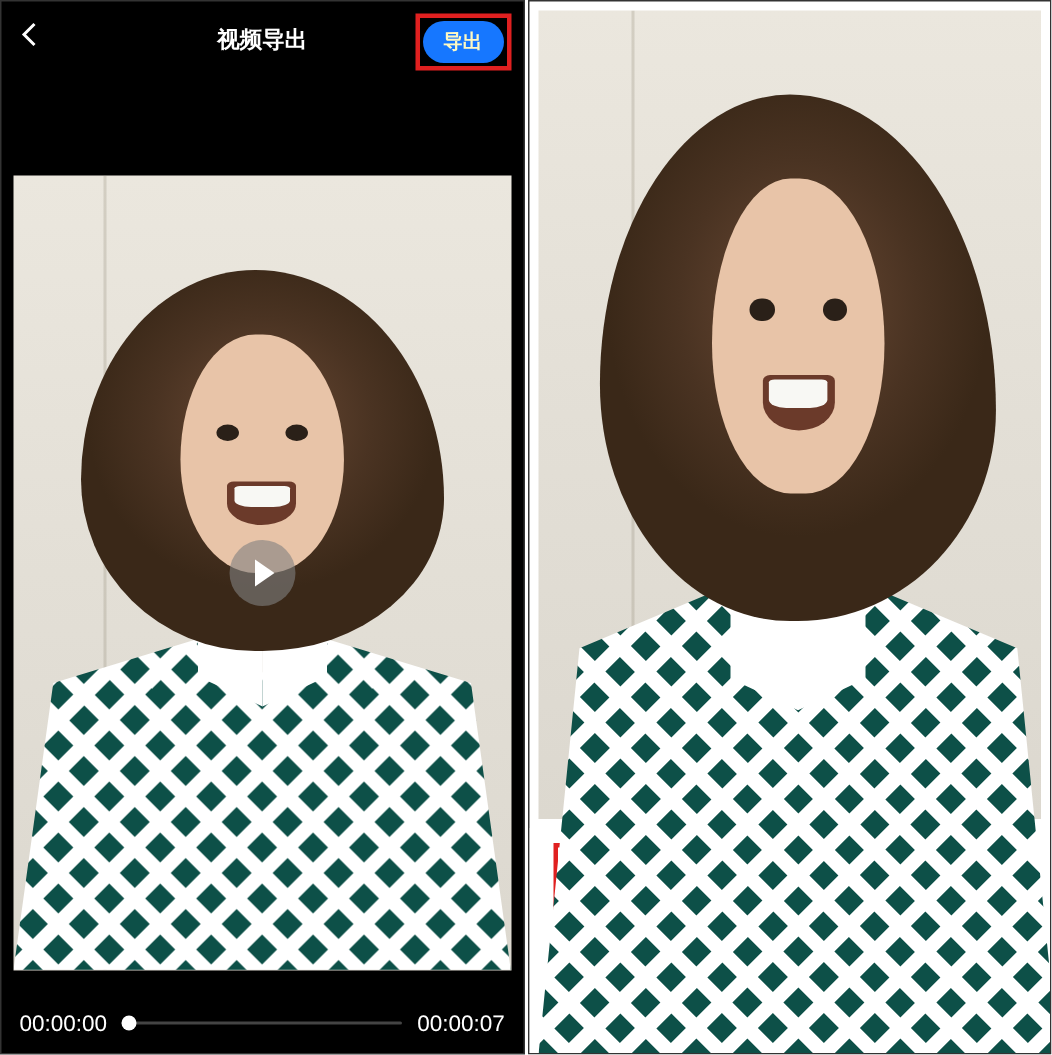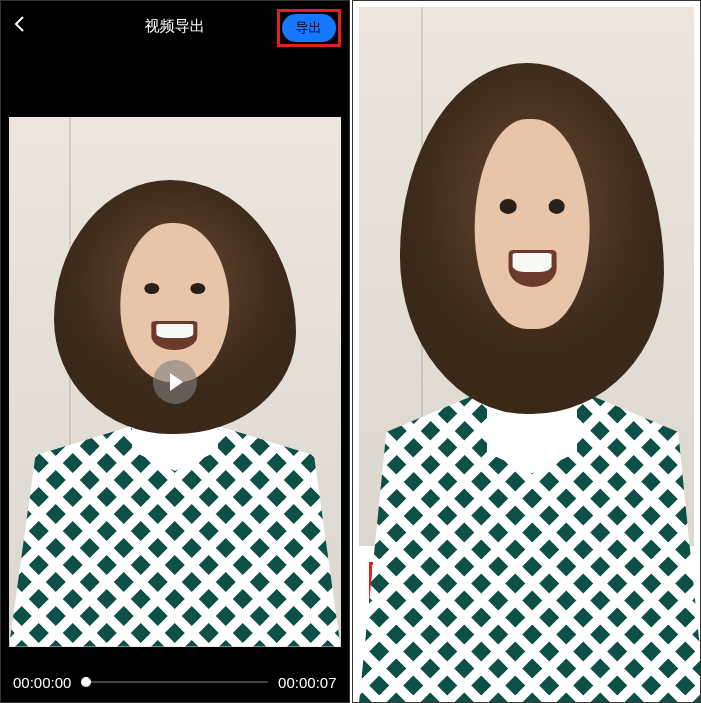--- a/index.html
+++ b/index.html
@@ -36,40 +36,40 @@
     }
     .back-icon {
       color: #fff;
       font-size: 20px;
       position: absolute;
       left: 12px;
     }
     .header-title {
       color: #fff;
       font-size: 15px;
-      font-weight: 400;
+      font-weight: 700;
       position: absolute;
       left: 50%;
       transform: translateX(-50%);
     }
     .export-btn-wrapper {
       position: absolute;
       right: 8px;
       top: 8px;
       border: 3px solid #e02020;
       padding: 2px;
     }
     .export-btn {
       background: #1677ff;
-      color: #000000;
+      color: #fef9c3;
       border: none;
       border-radius: 14px;
       padding: 5px 14px;
       font-size: 13px;
-      font-weight: 400;
+      font-weight: 700;
     }
     .video-area {
       flex: 1;
       display: flex;
       align-items: center;
       justify-content: center;
       padding: 60px 8px 10px;
     }
     .video-preview {
       width: 100%;

